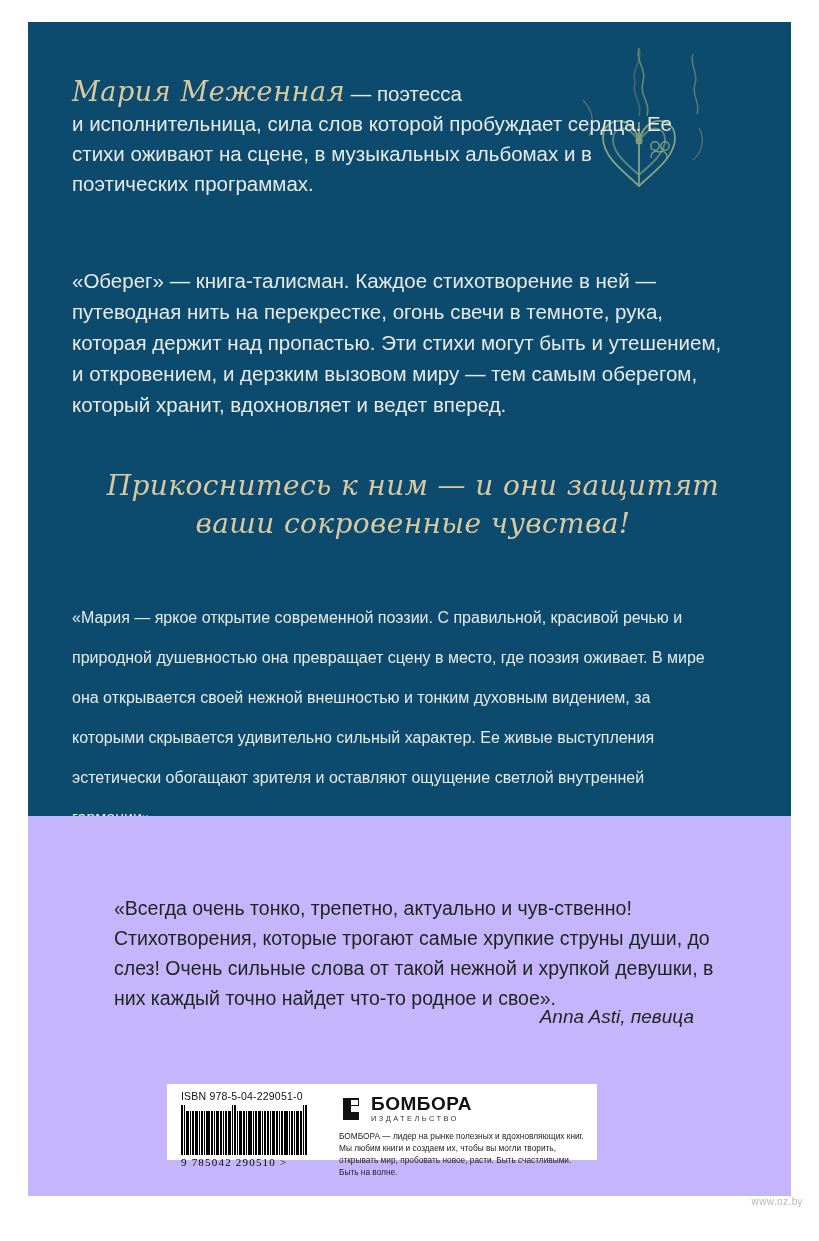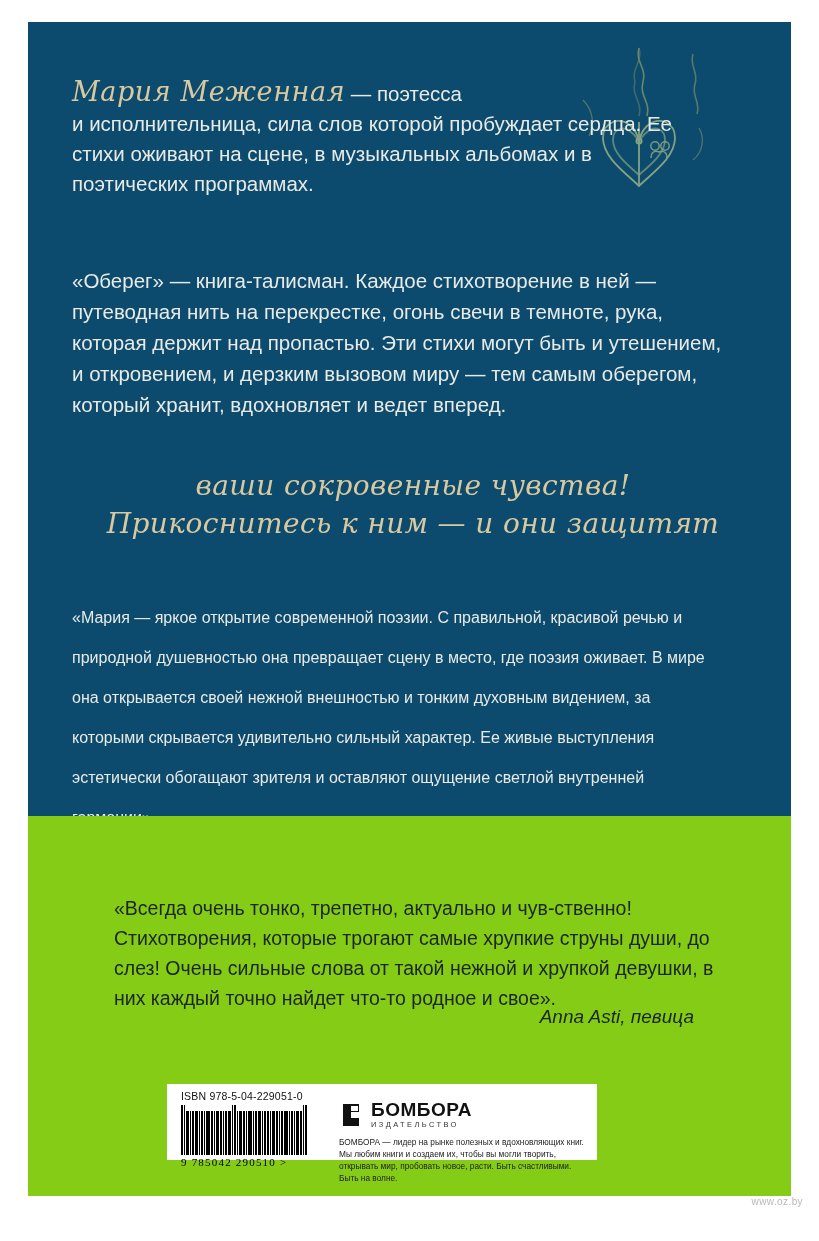--- a/index.html
+++ b/index.html
@@ -109,21 +109,21 @@
     color: #e8ebe5;
   }
 
   
   .cover-bottom {
     position: absolute;
     left: 28px;
     top: 816px;
     width: 763px;
     height: 380px;
-    background: #84cc16;
+    background: #c4b5fd;
   }
 
   .quote2 {
     position: absolute;
     left: 86px;
     top: 57px;
     width: 600px;
     font-size: 19.5px;
     line-height: 30px;
     color: #1d251c;
@@ -174,21 +174,21 @@
   .barcode-digits {
     font-size: 11px;
     letter-spacing: 1.2px;
     color: #000;
     margin-top: 1px;
     font-family: Liberation Serif, serif;
   }
 
   .isbn-right {
     flex: 1;
-    padding: 16px 10px 0 4px;
+    padding: 10px 10px 0 4px;
     box-sizing: border-box;
   }
   .pub-head {
     display: flex;
     align-items: center;
   }
   .pub-mark {
     width: 24px;
     height: 26px;
     margin-right: 8px;
@@ -252,22 +252,22 @@
       </g>
     </svg>
 
     <div class="top-text">
       <p class="intro"><span class="author-script">Мария Меженная</span><span> — поэтесса</span><br><span>и исполнительница, сила слов которой пробуждает сердца. Ее стихи оживают на сцене, в музыкальных альбомах и в поэтических программах.</span></p>
     </div>
 
     <p class="para2">«Оберег» — книга-талисман. Каждое стихотворение в ней — путеводная нить на перекрестке, огонь свечи в темноте, рука, которая держит над пропастью. Эти стихи могут быть и утешением, и откровением, и дерзким вызовом миру — тем самым оберегом, который хранит, вдохновляет и ведет вперед.</p>
 
     <div class="callout">
+      <div>Прикоснитесь к ним — и они защитят</div>
       <div>ваши сокровенные чувства!</div>
-      <div>Прикоснитесь к ним — и они защитят</div>
     </div>
 
     <p class="quote1">«Мария — яркое открытие современной поэзии. С правильной, красивой речью и природной душевностью она превращает сцену в место, где поэзия оживает. В мире она открывается своей нежной внешностью и тонким духовным видением, за которыми скрывается удивительно сильный характер. Ее живые выступления эстетически обогащают зрителя и оставляют ощущение светлой внутренней гармонии».</p>
   </div>
 
   <div class="cover-bottom">
     <p class="quote2">«Всегда очень тонко, трепетно, актуально и чув-ственно! Стихотворения, которые трогают самые хрупкие струны души, до слез! Очень сильные слова от такой нежной и хрупкой девушки, в них каждый точно найдет что-то родное и свое».</p>
     <div class="quote2-attr">Anna Asti, певица</div>
   </div>
 

